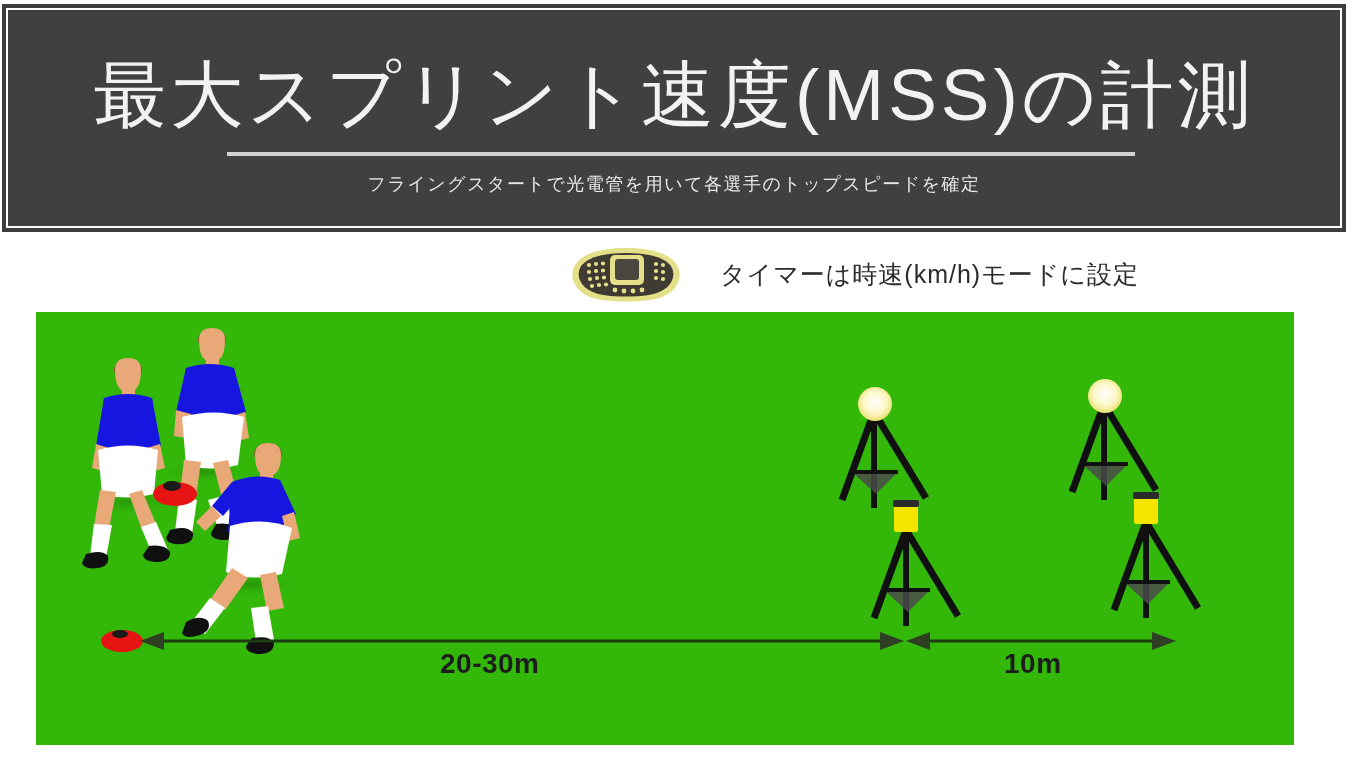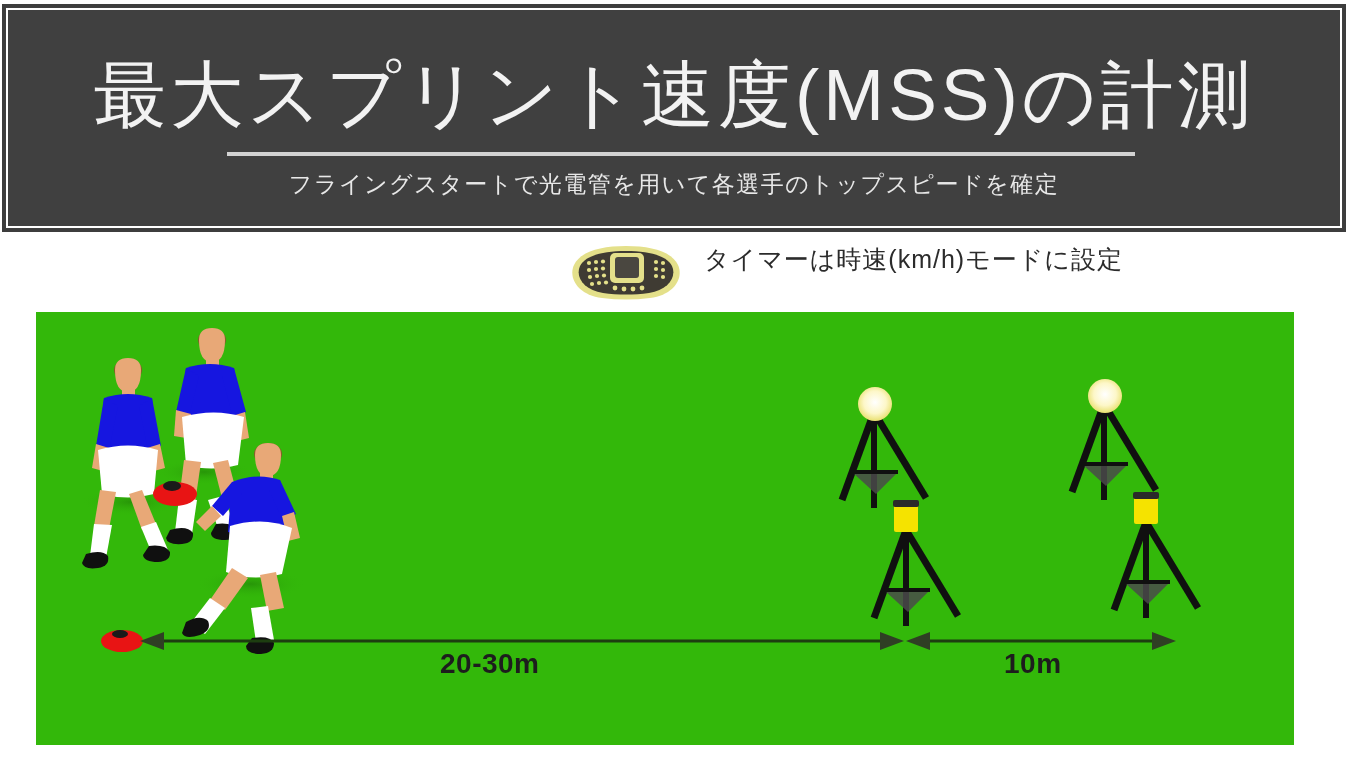--- a/index.html
+++ b/index.html
@@ -11,26 +11,26 @@
   .title-frame{position:absolute;left:2px;top:4px;width:1344px;height:228px;
       background:#404040;border:3px solid #3d3d3d;box-sizing:border-box;
       outline:2px solid #ffffff;outline-offset:-6px;}
   .title-inner{position:absolute;left:0;top:0;right:0;bottom:0;}
   .main-title{position:absolute;left:0;right:0;top:16px;text-align:center;
       color:#f2f2f2;font-size:73px;line-height:96px;font-weight:300;
       letter-spacing:4px;white-space:nowrap;margin-top:24px;}
   .title-divider{position:absolute;left:222px;top:145px;width:908px;height:4px;
       background:#d3d3d3;}
   .subtitle{position:absolute;left:0;right:0;top:160px;text-align:center;
-      color:#e8e8e8;font-size:23px;line-height:34px;font-weight:400;
+      color:#e8e8e8;font-size:18px;line-height:34px;font-weight:400;
       letter-spacing:1.5px;white-space:nowrap;}
 
   
   .timer-row{position:absolute;left:560px;top:243px;height:62px;
-      display:flex;gap:12px;}
+      display:flex;align-items:center;gap:28px;}
   .timer-icon{position:relative;width:132px;height:58px;flex:none;}
   .timer-note{font-size:25px;color:#2b2b2b;white-space:nowrap;letter-spacing:1px;}
 
   
   .pitch{position:absolute;left:36px;top:312px;width:1258px;height:433px;
       background:#33b80a;overflow:hidden;}
   .pitch-svg{position:absolute;left:0;top:0;width:1258px;height:433px;}
 
   .dim-label{position:absolute;font-size:28px;font-weight:700;color:#1d1d1d;
       white-space:nowrap;letter-spacing:.5px;}

